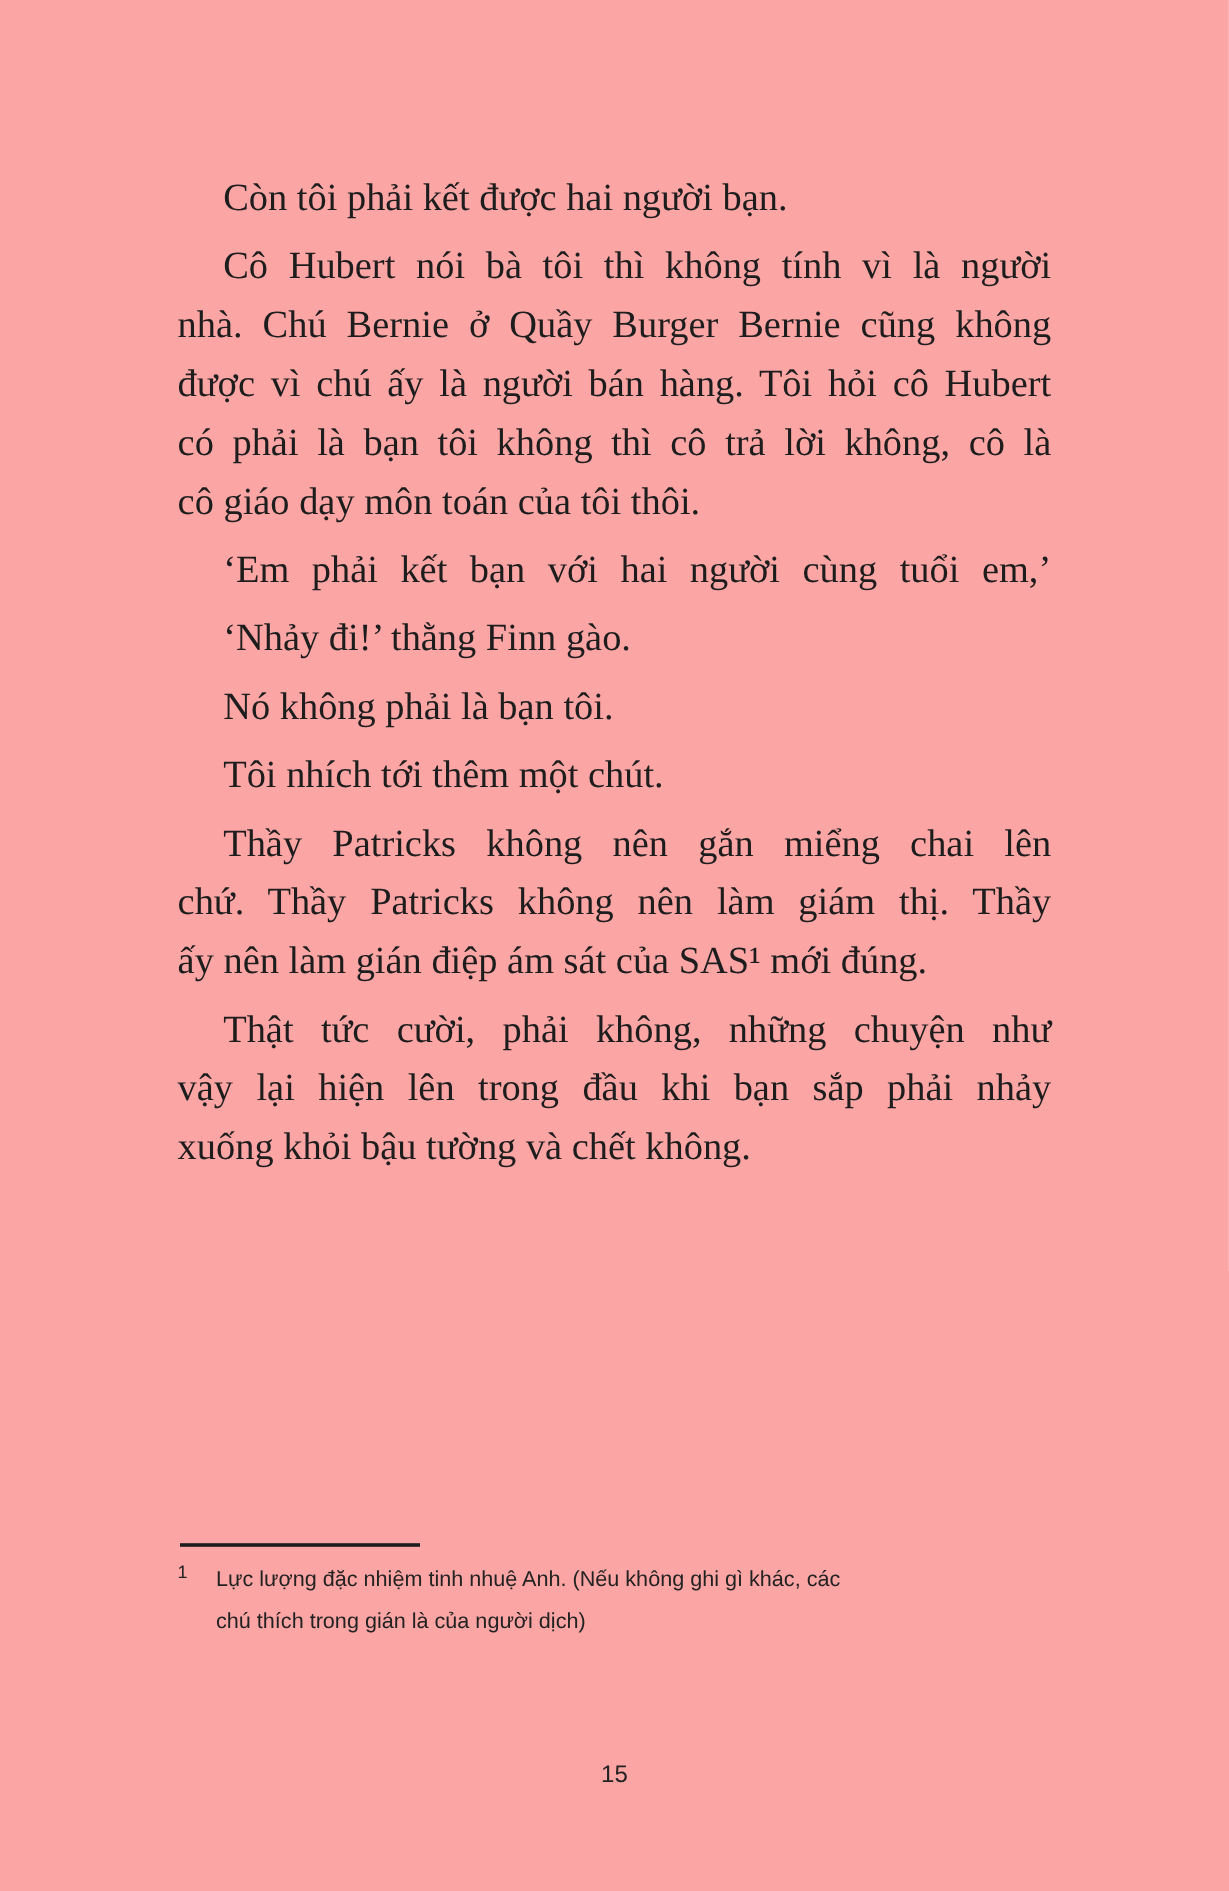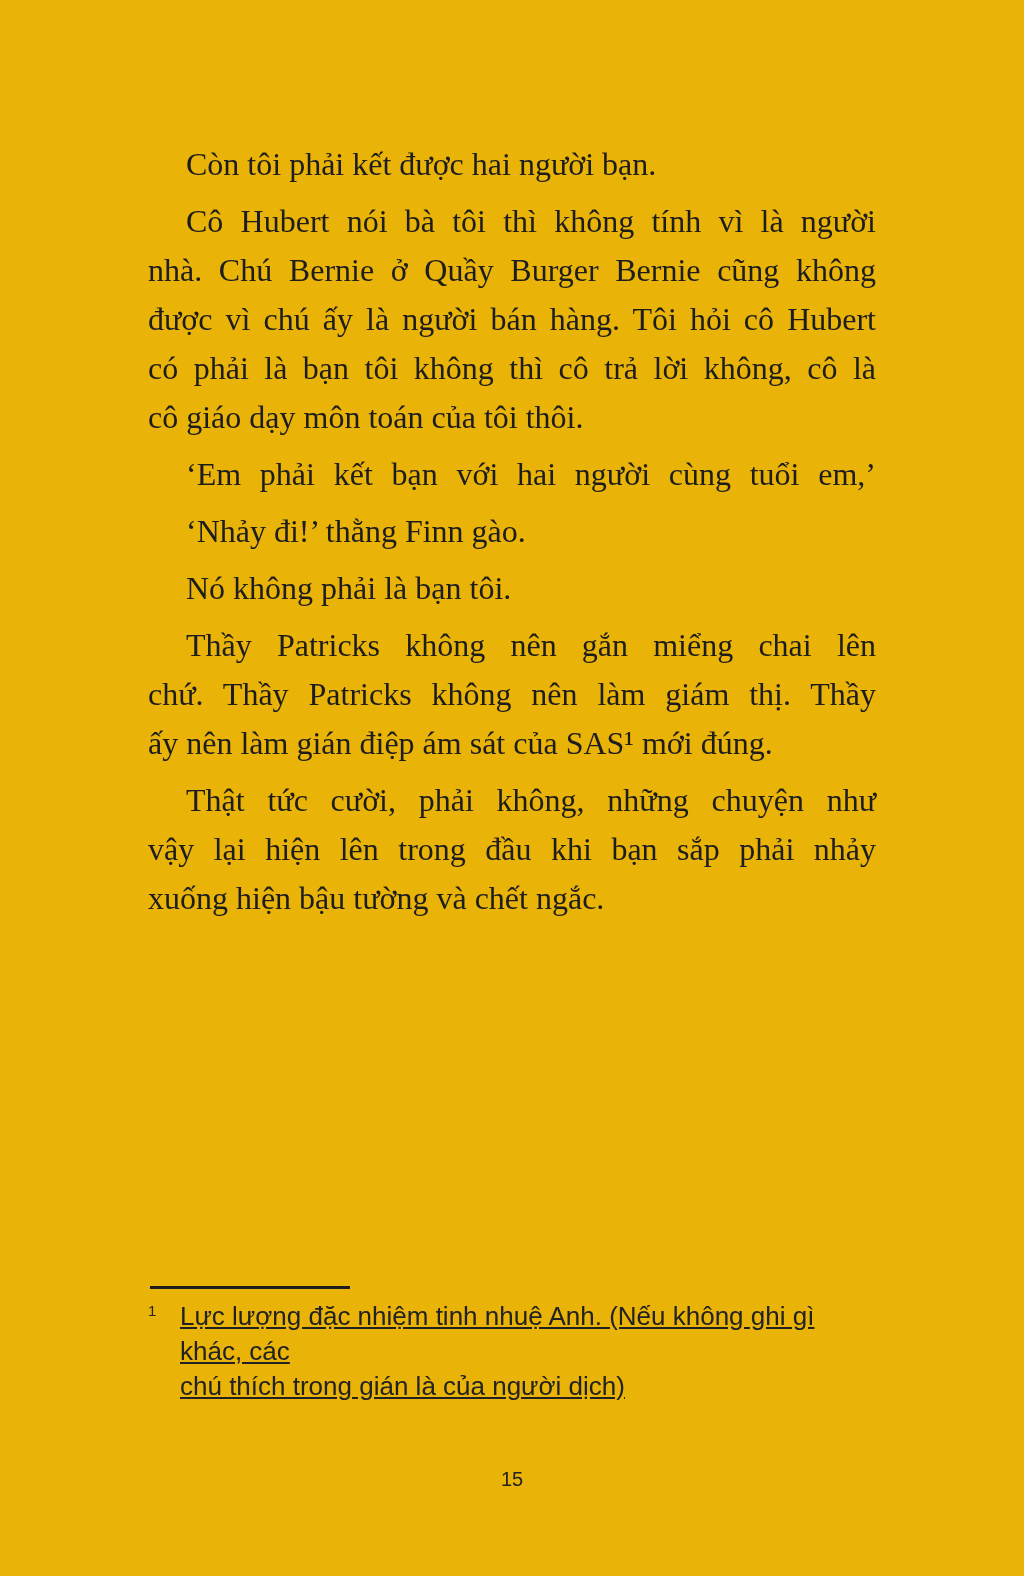--- a/index.html
+++ b/index.html
@@ -47,39 +47,38 @@
   .footnote-body { display: flex; align-items: flex-start; }
   .footnote-marker {
     width: 32px;
     flex: 0 0 32px;
     font-size: 15px;
     line-height: 1;
     padding-top: 4px;
   }
   .footnote-text {
     flex: 1;
-    font-size: 26px;
+    font-size: 18px;
     line-height: 35px;
-    text-decoration: underline;
   }
   .page-number {
     position: absolute;
     left: 0;
     top: 1468px;
     width: 100%;
     text-align: center;
     font-family: "Liberation Sans", sans-serif;
     font-size: 20px;
     color: #222222;
   }
 </style>
 </head>
 <body>
 
-<div class="page" style="background: #eab308;">
+<div class="page" style="background: #fca5a5;">
 
   <div class="body-text" style="color: rgb(29, 29, 29);">
       <div class="paragraph">
         <div class="line first">Còn tôi phải kết được hai người bạn.</div>
       </div>
       <div class="paragraph">
         <div class="line first fill">Cô Hubert nói bà tôi thì không tính vì là người</div>
         <div class="line fill">nhà. Chú Bernie ở Quầy Burger Bernie cũng không</div>
         <div class="line fill">được vì chú ấy là người bán hàng. Tôi hỏi cô Hubert</div>
         <div class="line fill">có phải là bạn tôi không thì cô trả lời không, cô là</div>
@@ -88,28 +87,31 @@
       <div class="paragraph">
         <div class="line first fill">‘Em phải kết bạn với hai người cùng tuổi em,’</div>
       </div>
       <div class="paragraph">
         <div class="line first">‘Nhảy đi!’ thằng Finn gào.</div>
       </div>
       <div class="paragraph">
         <div class="line first">Nó không phải là bạn tôi.</div>
       </div>
       <div class="paragraph">
+        <div class="line first">Tôi nhích tới thêm một chút.</div>
+      </div>
+      <div class="paragraph">
         <div class="line first fill">Thầy Patricks không nên gắn miểng chai lên</div>
         <div class="line fill">chứ. Thầy Patricks không nên làm giám thị. Thầy</div>
         <div class="line">ấy nên làm gián điệp ám sát của SAS¹ mới đúng.</div>
       </div>
       <div class="paragraph">
         <div class="line first fill">Thật tức cười, phải không, những chuyện như</div>
         <div class="line fill">vậy lại hiện lên trong đầu khi bạn sắp phải nhảy</div>
-        <div class="line">xuống hiện bậu tường và chết ngắc.</div>
+        <div class="line">xuống khỏi bậu tường và chết không.</div>
       </div>
     </div>
 
   <div class="footnote" style="color: rgb(34, 34, 34);">
     <div class="footnote-rule"></div>
     <div class="footnote-body">
       <div class="footnote-marker">1</div>
       <div class="footnote-text">
           <div class="fn-line">Lực lượng đặc nhiệm tinh nhuệ Anh. (Nếu không ghi gì khác, các</div>
           <div class="fn-line">chú thích trong gián là của người dịch)</div>

